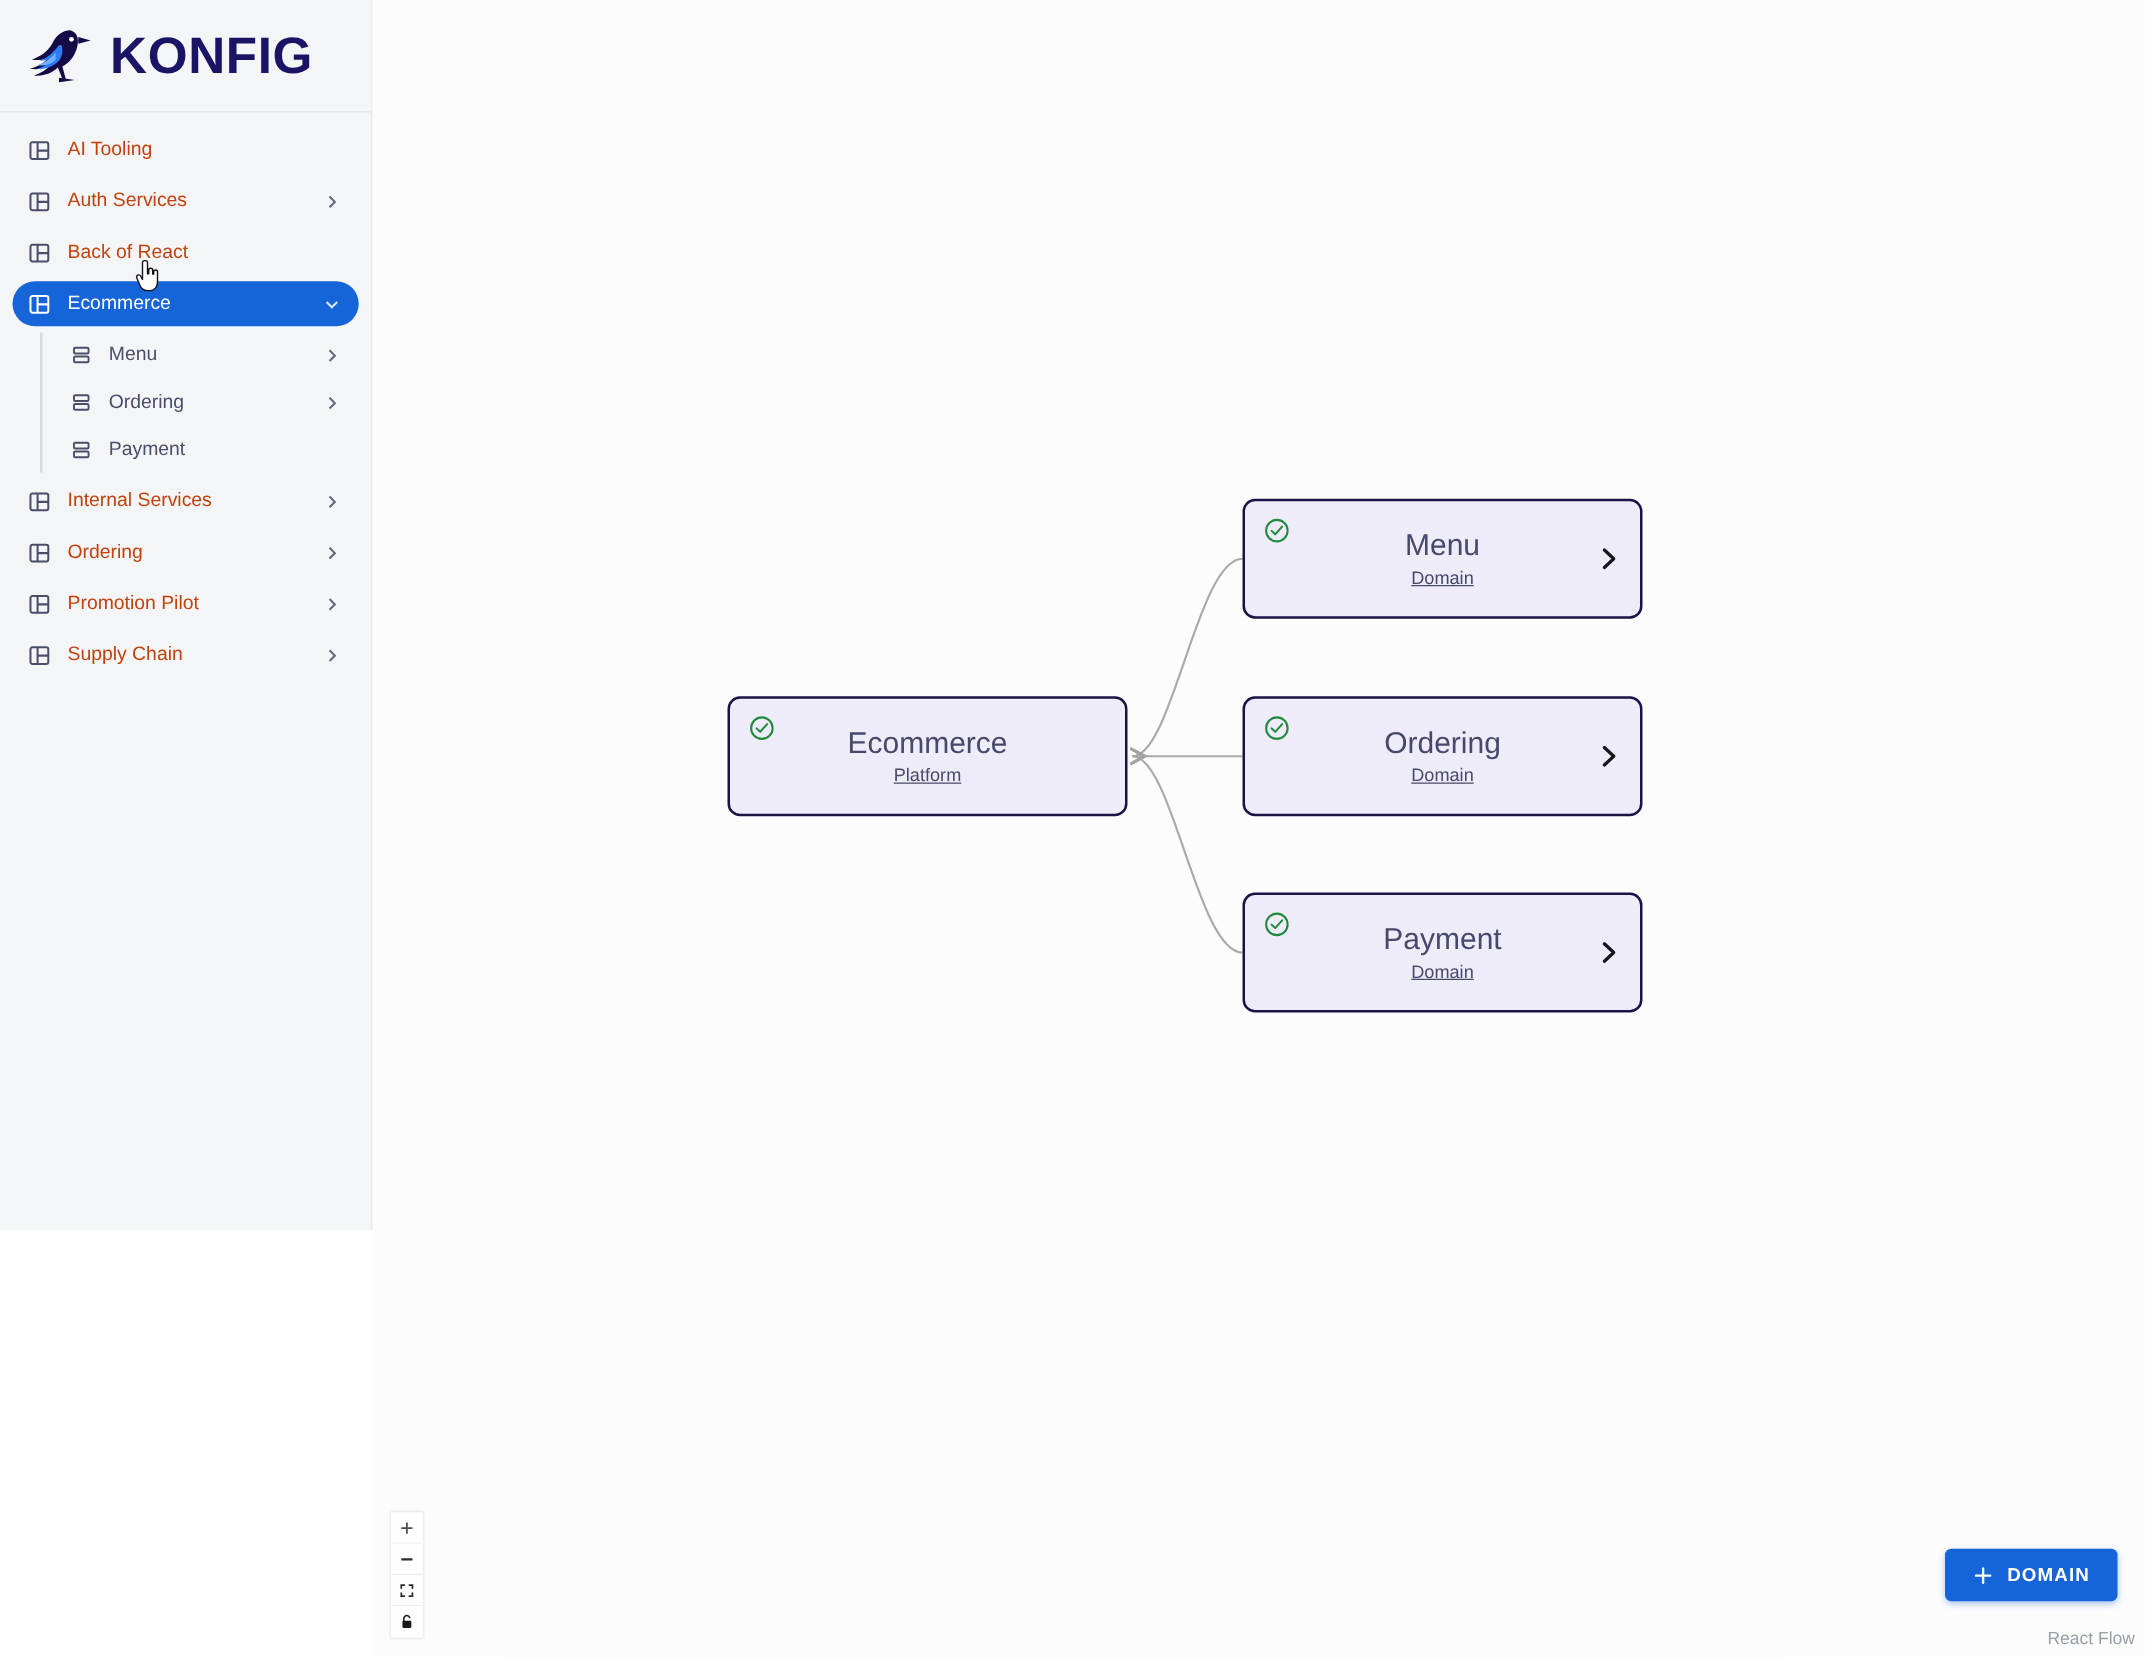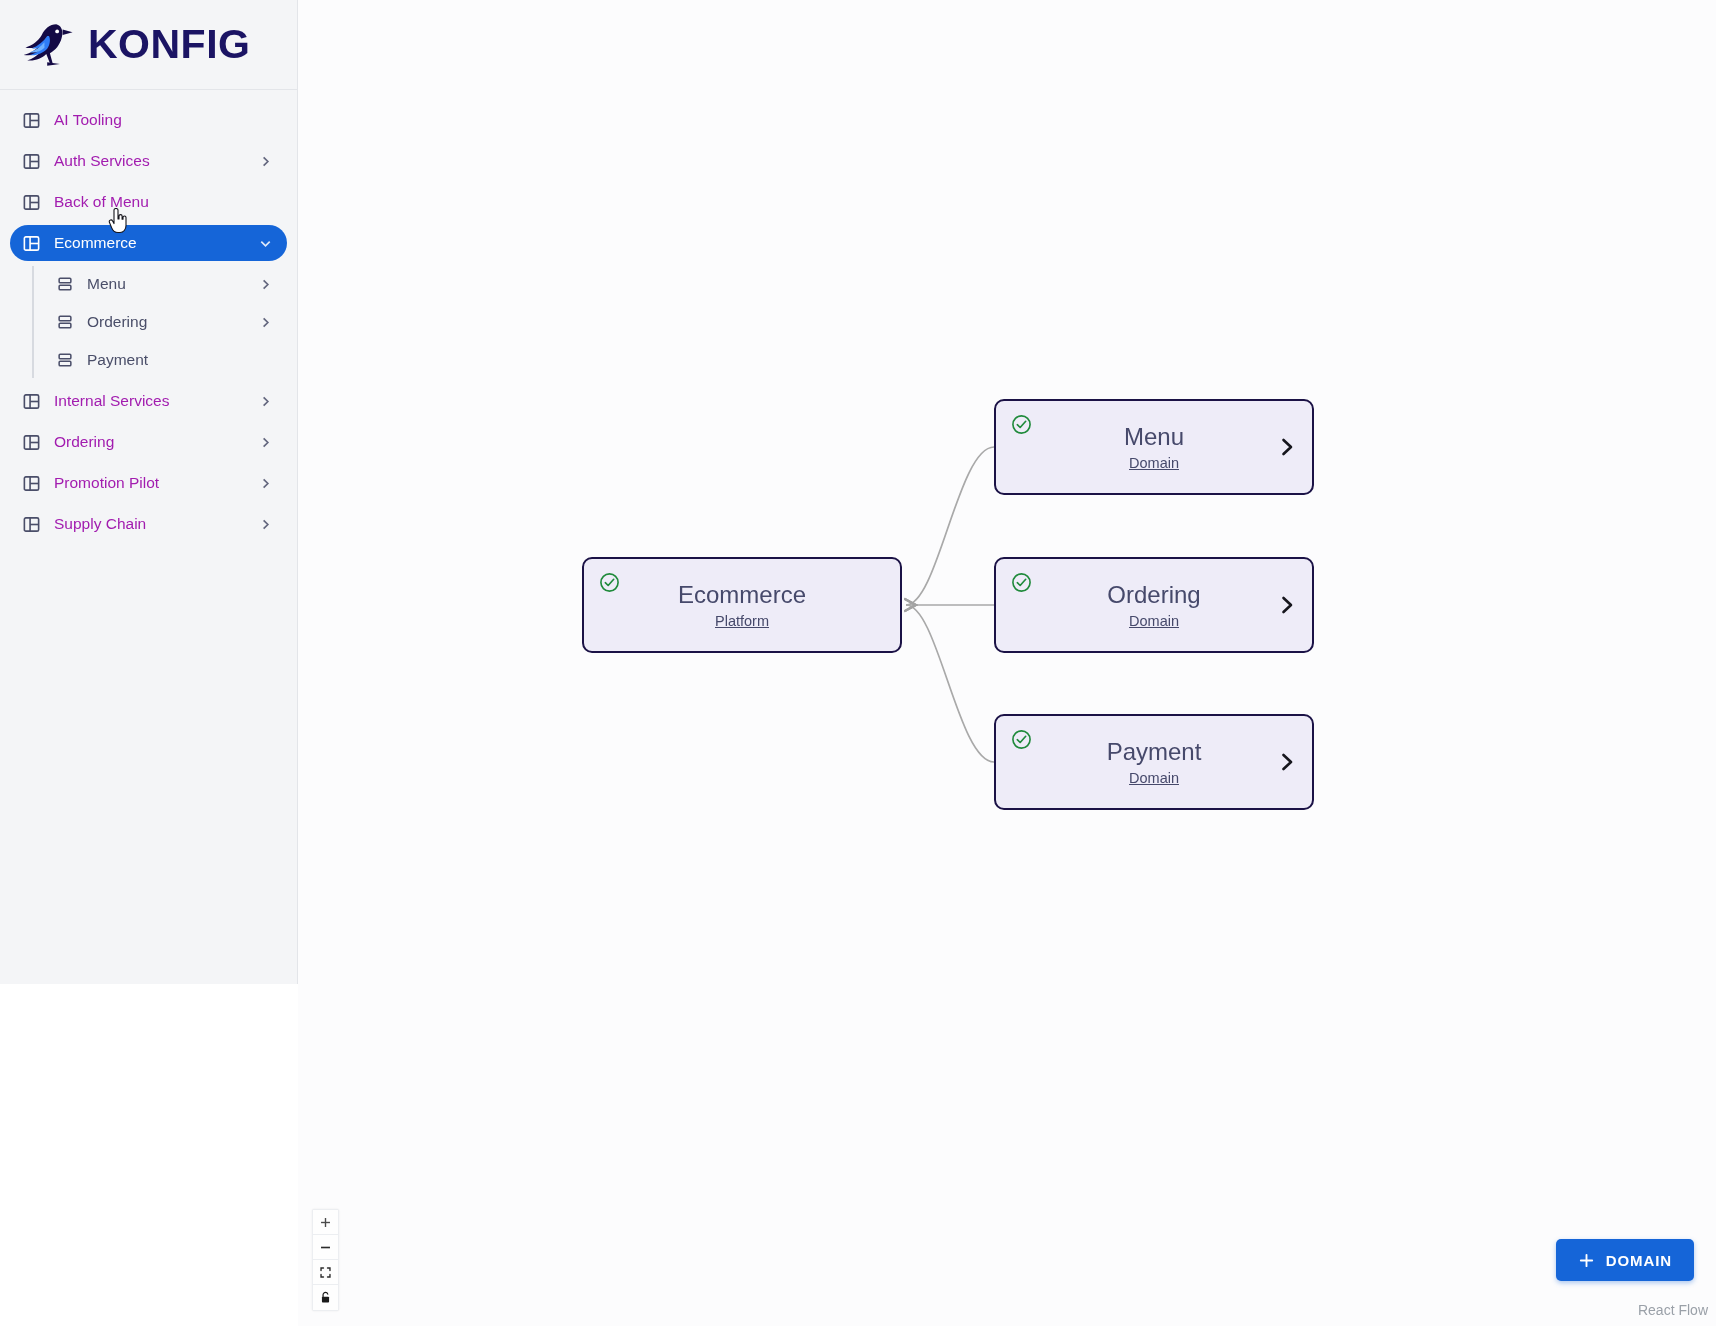--- a/index.html
+++ b/index.html
@@ -32,21 +32,21 @@
     color: #1b1464; line-height: 1;
   }
 
   .nav { padding: 12px 10px 0 10px; flex: 1; }
 
   .nav-item {
     display: flex; align-items: center;
     height: 36px; margin-bottom: 5px;
     padding: 0 14px 0 12px;
     border-radius: 18px;
-    color: #a21caf;
+    color: #c2410c;
     font-size: 15.5px;
     cursor: pointer;
     position: relative;
   }
   .nav-item.active {
     background: #1565d8;
     color: #ffffff;
   }
   .nav-ico { width: 19px; height: 19px; flex: none; margin-right: 13px; display: block; }
   .nav-label { flex: 1; white-space: nowrap; }
@@ -194,21 +194,21 @@
             <path d="M6 3.5 L10.5 8 L6 12.5"></path>
           </svg>
       </div>
 
       <div class="nav-item">
         <svg class="nav-ico" viewBox="0 0 20 20" fill="none" stroke="#4a4e69" stroke-width="1.7">
           <rect x="2.5" y="3" width="15" height="14" rx="1.6"></rect>
             <line x1="8.5" y1="3" x2="8.5" y2="17"></line>
             <line x1="8.5" y1="10" x2="17.5" y2="10"></line>
         </svg>
-        <span class="nav-label">Back of Menu</span>
+        <span class="nav-label">Back of React</span>
       </div>
 
       <div class="nav-item active">
         <svg class="nav-ico" viewBox="0 0 20 20" fill="none" stroke="#ffffff" stroke-width="1.7">
           <rect x="2.5" y="3" width="15" height="14" rx="1.6"></rect>
             <line x1="8.5" y1="3" x2="8.5" y2="17"></line>
             <line x1="8.5" y1="10" x2="17.5" y2="10"></line>
         </svg>
         <span class="nav-label">Ecommerce</span>
         <svg class="nav-chev" viewBox="0 0 16 16" fill="none" stroke="#ffffff" stroke-width="1.8">

